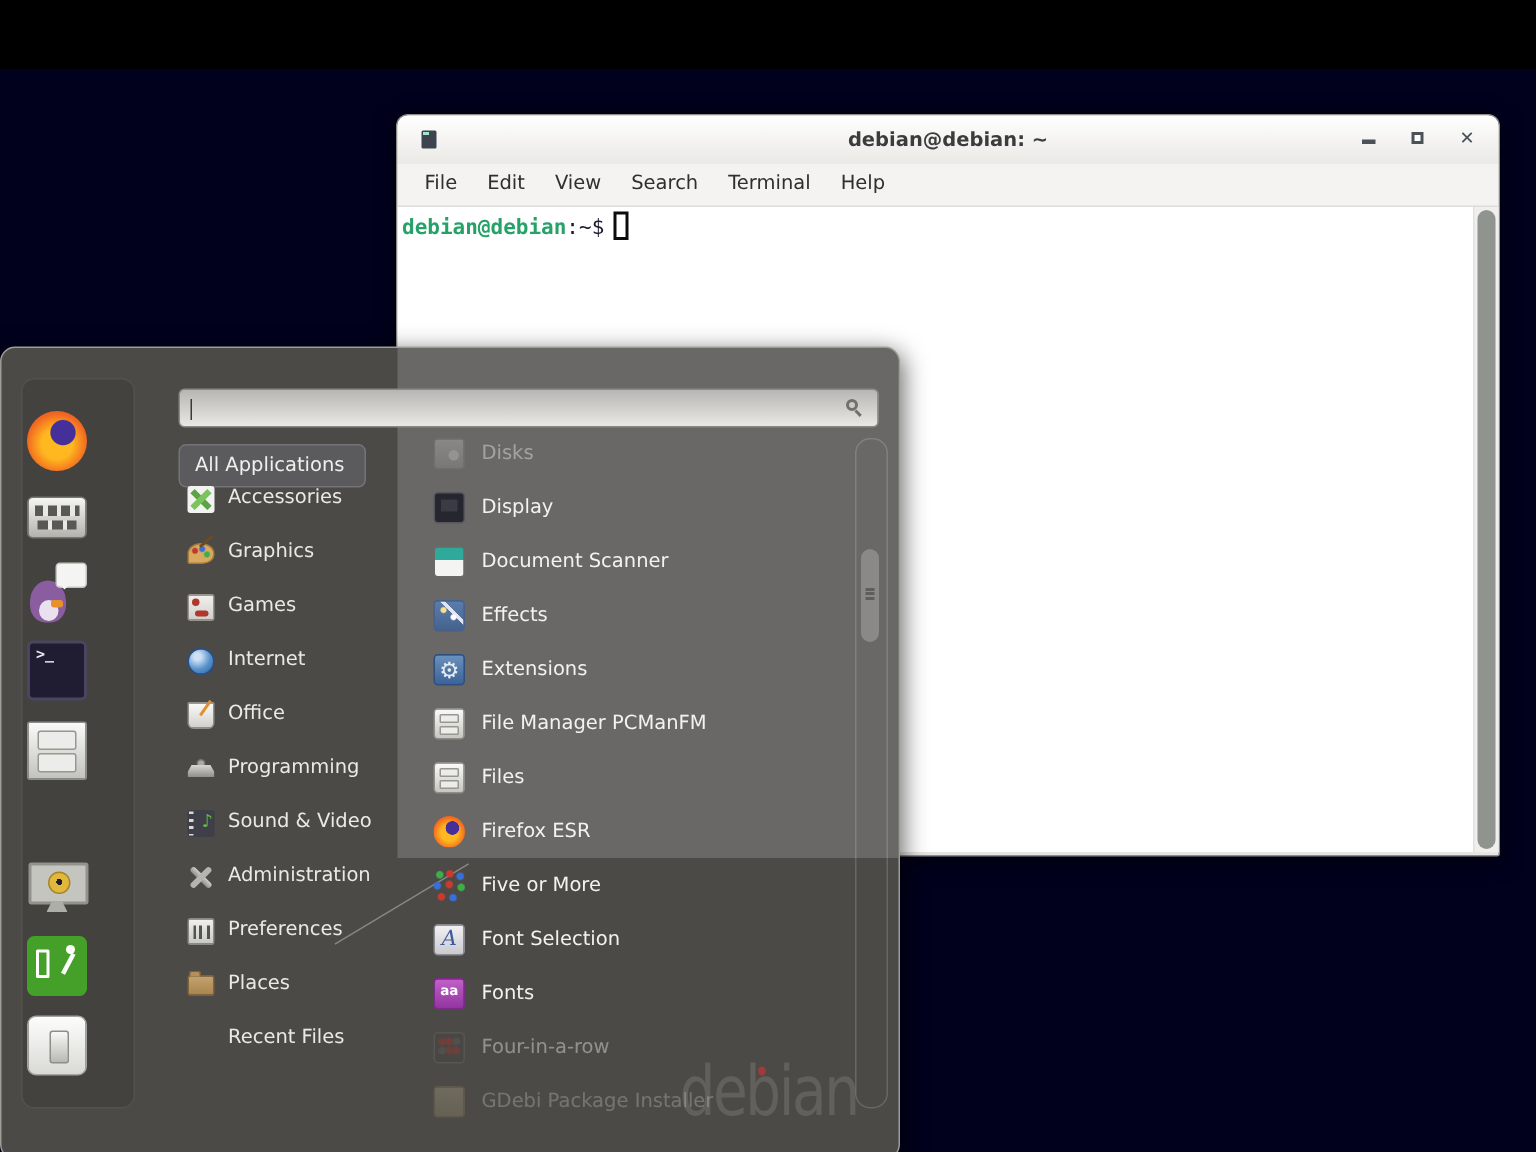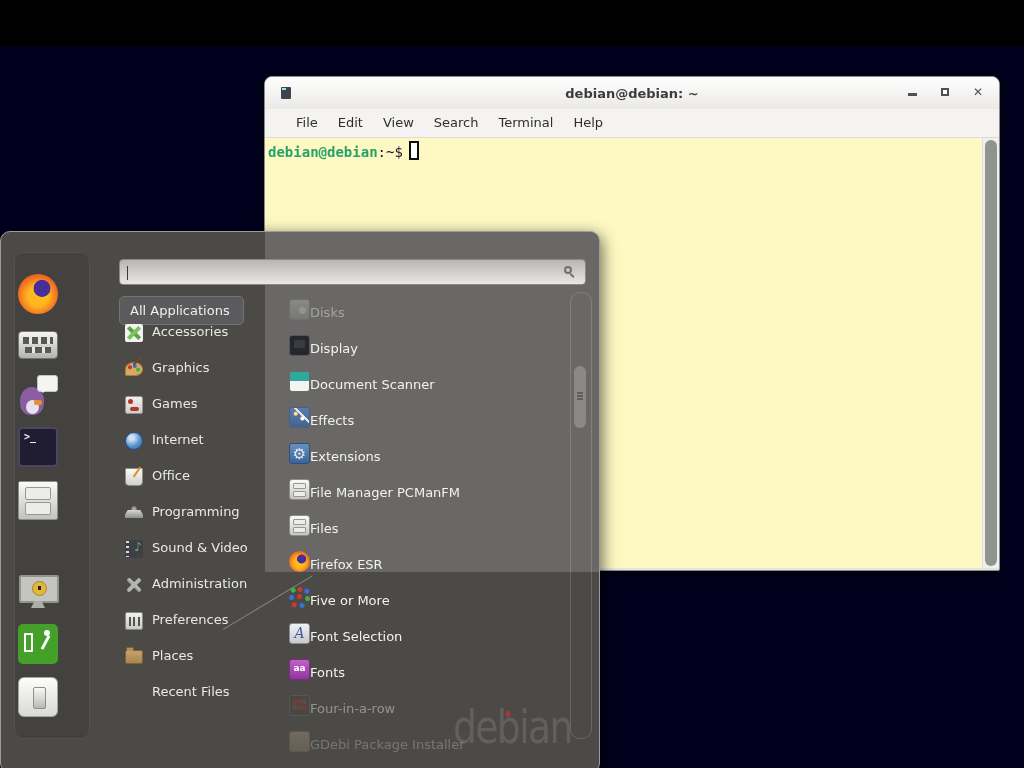--- a/index.html
+++ b/index.html
@@ -17,23 +17,23 @@
   .titlebar-appicon{position:absolute;left:16px;top:10px;width:10px;height:12px;
             background:#3d4450;border-radius:1px;}
   .titlebar-appicon::after{content:"";position:absolute;left:1px;top:1px;width:4px;height:2px;background:#9fe8c8;}
   .winbtn{position:absolute;top:8px;width:16px;height:16px;cursor:default;}
   .btn-min{right:78px;} .btn-max{right:45px;} .btn-close{right:12px;}
   .btn-min::after{content:"";position:absolute;left:3px;top:8px;width:9px;height:3px;background:#4a5158;}
   .btn-max::after{content:"";position:absolute;left:3px;top:3px;width:8px;height:8px;
                   border:2px solid #4a5158;box-sizing:border-box;background:#fff;}
   .btn-close::after{content:"✕";position:absolute;left:2px;top:0px;font-size:12px;font-weight:bold;color:#4a5158;}
   .menubar{height:28px;background:#f4f3f1;border-bottom:1px solid #dddcd8;
-           display:flex;align-items:center;padding-left:21px;}
+           display:flex;align-items:center;padding-left:8px;}
   .menubar-item{font-size:13px;color:#2f2f2f;padding:0 10px;line-height:28px;}
-  .term-content{position:relative;height:430px;background:#fef9c3;overflow:hidden;}
+  .term-content{position:relative;height:430px;background:#ffffff;overflow:hidden;}
   .prompt-line{position:absolute;left:3px;top:3px;font-family:"DejaVu Sans Mono","Liberation Mono",monospace;
                font-size:14px;line-height:20px;white-space:pre;}
   .prompt-user{color:#26a269;font-weight:bold;}
   .prompt-suffix{color:#1b1b2f;}
   .term-cursor{display:inline-block;width:10px;height:19px;border:2px solid #0c0c0c;
                box-sizing:border-box;vertical-align:text-bottom;margin-left:6px;background:#fff;}
   .term-scrollbar{position:absolute;right:0;top:0;bottom:0;width:16px;background:#f0efed;border-left:1px solid #e2e1de;}
   .term-scroll-thumb{position:absolute;left:2px;right:2px;top:2px;bottom:2px;background:#8f948f;border-radius:6px;}
   
   .appmenu{position:absolute;left:0px;top:185px;width:600px;height:542px;
@@ -67,21 +67,21 @@
                 background:transparent;font-size:13px;color:#222;caret-color:#222;
                 font-family:"DejaVu Sans","Liberation Sans",sans-serif;}
   .search-caret{position:absolute;left:7px;top:6px;width:1px;height:14px;background:#3a3a3a;}
   .search-mag{position:absolute;right:8px;top:6px;width:13px;height:13px;}
   .search-mag::before{content:"";position:absolute;left:0;top:0;width:8px;height:8px;
                       border:2px solid #71716c;border-radius:50%;box-sizing:border-box;}
   .search-mag::after{content:"";position:absolute;left:7px;top:7px;width:5px;height:2px;
                      background:#71716c;transform:rotate(45deg);transform-origin:0 0;}
   
   .app-list{position:absolute;left:288px;top:52px;width:278px;}
-  .app-row{height:36px;display:flex;align-items:flex-end;cursor:default;}
+  .app-row{height:36px;display:flex;align-items:center;gap:11px;cursor:default;}
   .app-label{font-size:13px;color:#f2f2ef;}
   .app-row.dim{opacity:.42;}
   .app-row.dim2{opacity:.25;}
   .menu-scrollbar{position:absolute;left:569px;top:60px;width:20px;height:445px;
                   border:1px solid rgba(255,255,255,.16);border-radius:10px;}
   .menu-scroll-thumb{position:absolute;left:3px;width:12px;top:73px;height:62px;
                      background:#8a8987;border-radius:6px;}
   .menu-scroll-thumb::after{content:"";position:absolute;left:3px;top:26px;width:6px;height:8px;
         background:repeating-linear-gradient(180deg,#5f5e5b 0 2px,transparent 2px 3px);}
   

